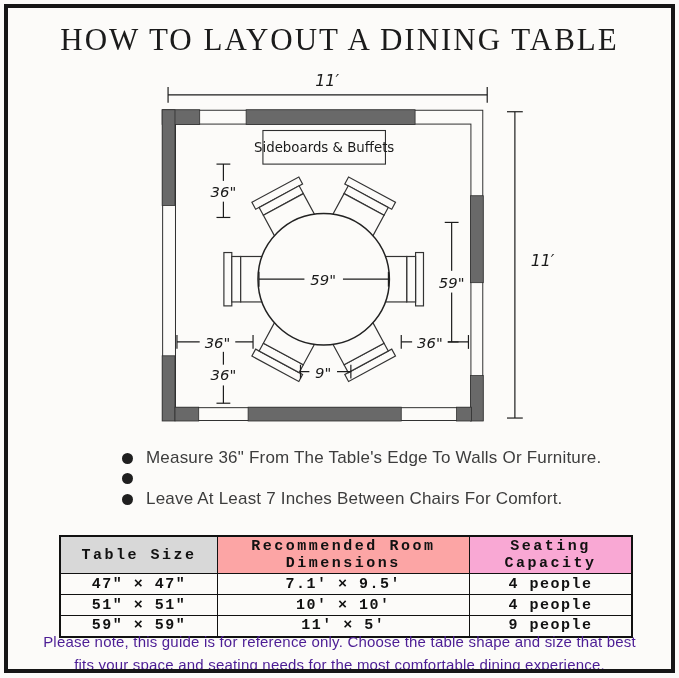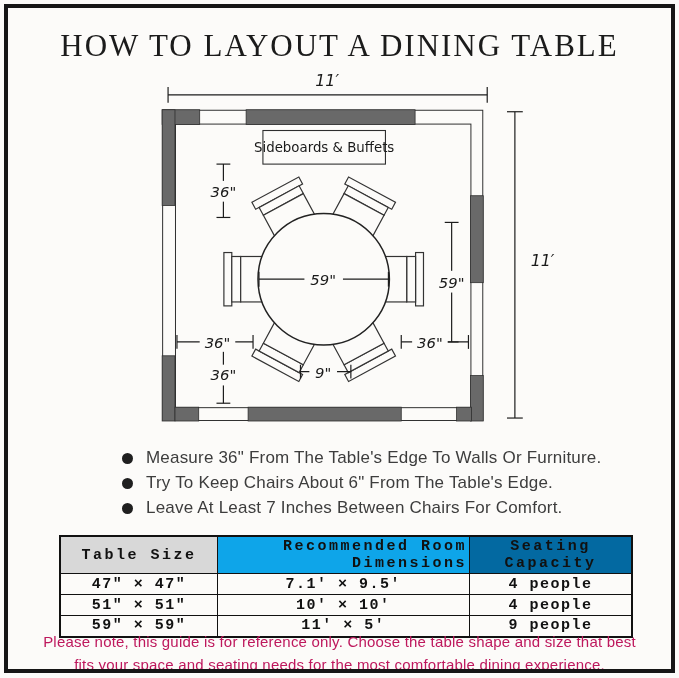--- a/index.html
+++ b/index.html
@@ -1,36 +1,36 @@
 <!DOCTYPE html>
 <html><head>
 <meta charset="utf-8">
 <style>
   * { margin:0; padding:0; box-sizing:border-box; }
   body { width:679px; height:678px; background:#f4f3f1; font-family:"Liberation Sans", sans-serif; }
   .page { width:679px; height:678px; background:#fcfbf9; padding:4px 4px 5px 4px; }
   .frame { position:relative; width:100%; height:100%; border:4px solid #161616; background:#fcfbf9; overflow:hidden; }
-  .title { position:absolute; top:20px; left:0; width:100%; text-align:center;
+  .title { position:absolute; top:14px; left:0; width:100%; text-align:center;
            font-family:"Liberation Serif", serif; font-size:31px; font-weight:500;
            letter-spacing:2px; color:#1b1b1b; }
   .plan-svg { position:absolute; top:0; left:0; width:100%; height:100%; }
   .bullets { position:absolute; top:440px; left:114px; }
   .bullet-row { display:flex; align-items:center; margin-bottom:5px; }
   .bullet-dot { width:11px; height:11px; border-radius:50%; background:#1f1f1f; margin-right:13px; flex:0 0 auto; }
   .bullet-text { font-size:17px; color:#3d3d3d; letter-spacing:0.2px; white-space:nowrap; }
   .guide-table { position:absolute; top:527px; left:51px; width:574px; border-collapse:collapse;
                  font-family:"Liberation Mono", monospace; color:#111; }
   .guide-table th, .guide-table td { border:1px solid #111; text-align:center; padding:1px 2px; }
   .guide-table { border:2px solid #111; }
   .guide-table th { font-size:15px; font-weight:bold; letter-spacing:2.5px; height:22px; }
   .guide-table td { font-size:15px; font-weight:bold; letter-spacing:1.5px; height:21px; }
   .col-size { width:158px; } .col-dims { width:253px; } .col-seat { width:163px; }
   .footer-note { position:absolute; top:623px; left:0; width:100%; text-align:center; }
   .footer-note p { max-width:608px; margin:0 auto; font-size:15px; line-height:1.5;
-                   color:#be185d; letter-spacing:0.2px; }
+                   color:#4c1d95; letter-spacing:0.2px; }
   text { font-family:"DejaVu Sans", sans-serif; }
 </style>
 </head>
 <body>
 
 <div class="page">
   <div class="frame">
 
     <div class="title">HOW TO LAYOUT A DINING TABLE</div>
 
@@ -153,34 +153,33 @@
       </g>
     </svg>
 
     <div class="bullets">
       <div class="bullet-row">
         <span class="bullet-dot"></span>
         <span class="bullet-text">Measure 36" From The Table's Edge To Walls Or Furniture.</span>
       </div>
       <div class="bullet-row">
         <span class="bullet-dot"></span>
-        <span class="bullet-text">Try To Keep Chairs About 6" From The Table's Edge.</span>
       </div>
       <div class="bullet-row">
         <span class="bullet-dot"></span>
         <span class="bullet-text">Leave At Least 7 Inches Between Chairs For Comfort.</span>
       </div>
     </div>
 
     <table class="guide-table">
       <thead>
         <tr>
           <th class="col-size" style="background: rgb(216, 216, 216);">Table Size</th>
-          <th class="col-dims" style="background: #0ea5e9; text-align: right;">Recommended Room Dimensions</th>
-          <th class="col-seat" style="background: #0369a1;">Seating Capacity</th>
+          <th class="col-dims" style="background: #fca5a5;">Recommended Room Dimensions</th>
+          <th class="col-seat" style="background: #f9a8d4;">Seating Capacity</th>
         </tr>
       </thead>
       <tbody>
         <tr>
           <td>47" × 47"</td>
           <td>7.1′ × 9.5′</td>
           <td>4 people</td>
         </tr>
         <tr>
           <td>51" × 51"</td>

